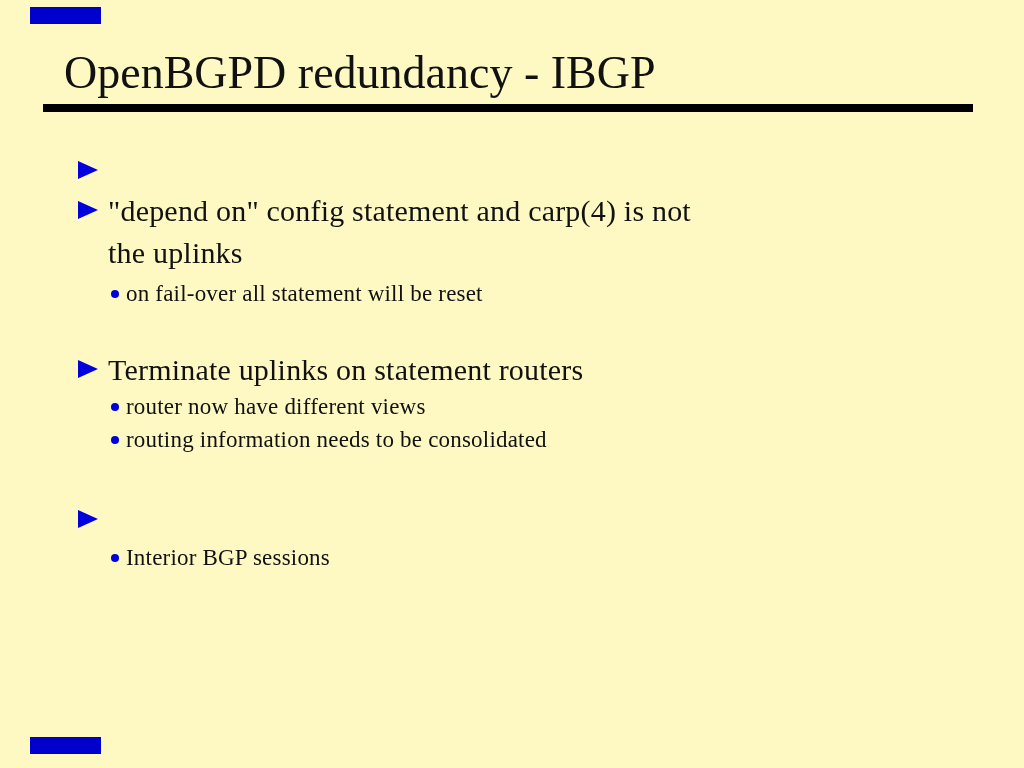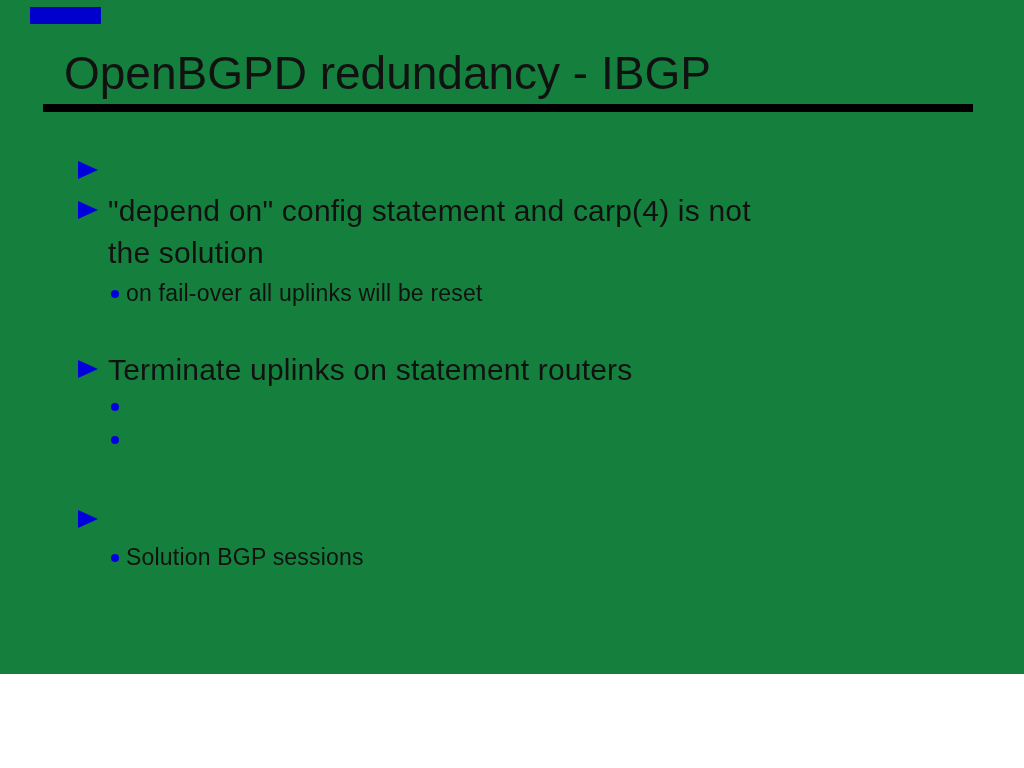--- a/index.html
+++ b/index.html
@@ -3,24 +3,24 @@
 <meta charset="utf-8">
 <style>
   html, body {
     margin: 0;
     padding: 0;
     background: #ffffff;
   }
   .slide {
     position: relative;
     width: 1024px;
-    height: 674px;
-    background: #15803d;
+    height: 768px;
+    background: #fef9c3;
     overflow: hidden;
-    font-family: Liberation Sans, sans-serif;
+    font-family: Liberation Serif, serif;
     color: #111111;
   }
   .corner-bar {
     position: absolute;
     left: 30px;
     width: 71px;
     height: 17px;
     background: #0000cc;
   }
   .corner-bar.top { top: 7px; }
@@ -94,43 +94,45 @@
   <div class="row l1" style="top:156px">
     <span class="tri"></span>
   </div>
 
   <div class="row l1" style="top:196px">
     <span class="tri"></span>
     <span class="txt">"depend on" config statement and carp(4) is not</span>
   </div>
 
   <div class="row l1" style="top:238px">
-    <span class="txt">the solution</span>
+    <span class="txt">the uplinks</span>
   </div>
 
   <div class="row l2" style="top:282px">
     <span class="dot"></span>
-    <span class="txt">on fail-over all uplinks will be reset</span>
+    <span class="txt">on fail-over all statement will be reset</span>
   </div>
 
   <div class="row l1" style="top:355px">
     <span class="tri"></span>
     <span class="txt">Terminate uplinks on statement routers</span>
   </div>
 
   <div class="row l2" style="top:395px">
     <span class="dot"></span>
+    <span class="txt">router now have different views</span>
   </div>
 
   <div class="row l2" style="top:428px">
     <span class="dot"></span>
+    <span class="txt">routing information needs to be consolidated</span>
   </div>
 
   <div class="row l1" style="top:505px">
     <span class="tri"></span>
   </div>
 
   <div class="row l2" style="top:546px">
     <span class="dot"></span>
-    <span class="txt">Solution BGP sessions</span>
+    <span class="txt">Interior BGP sessions</span>
   </div>
 
 </div>
 
 </body></html>

